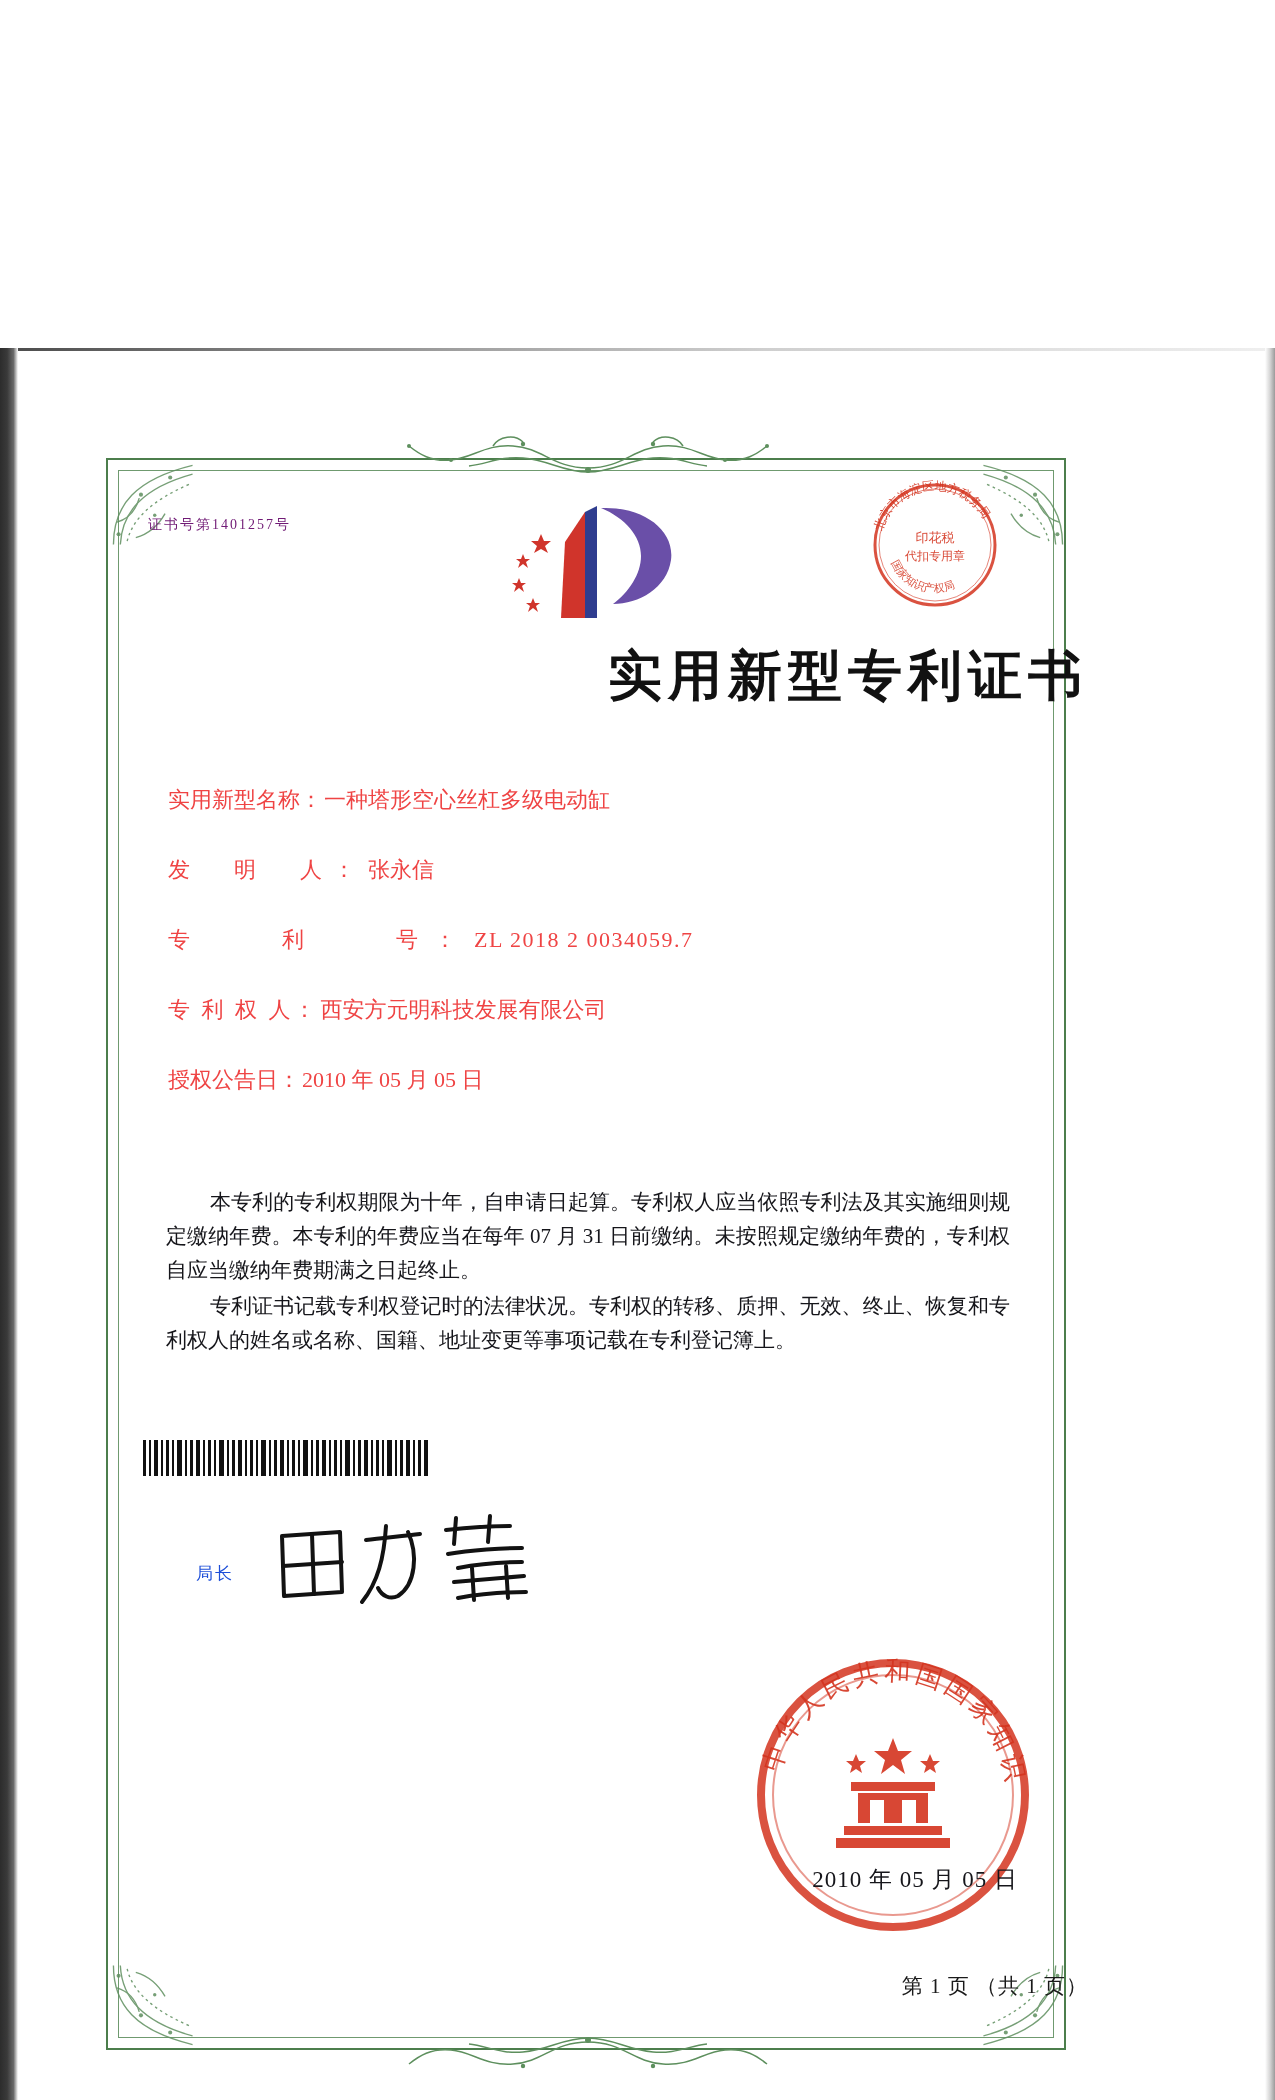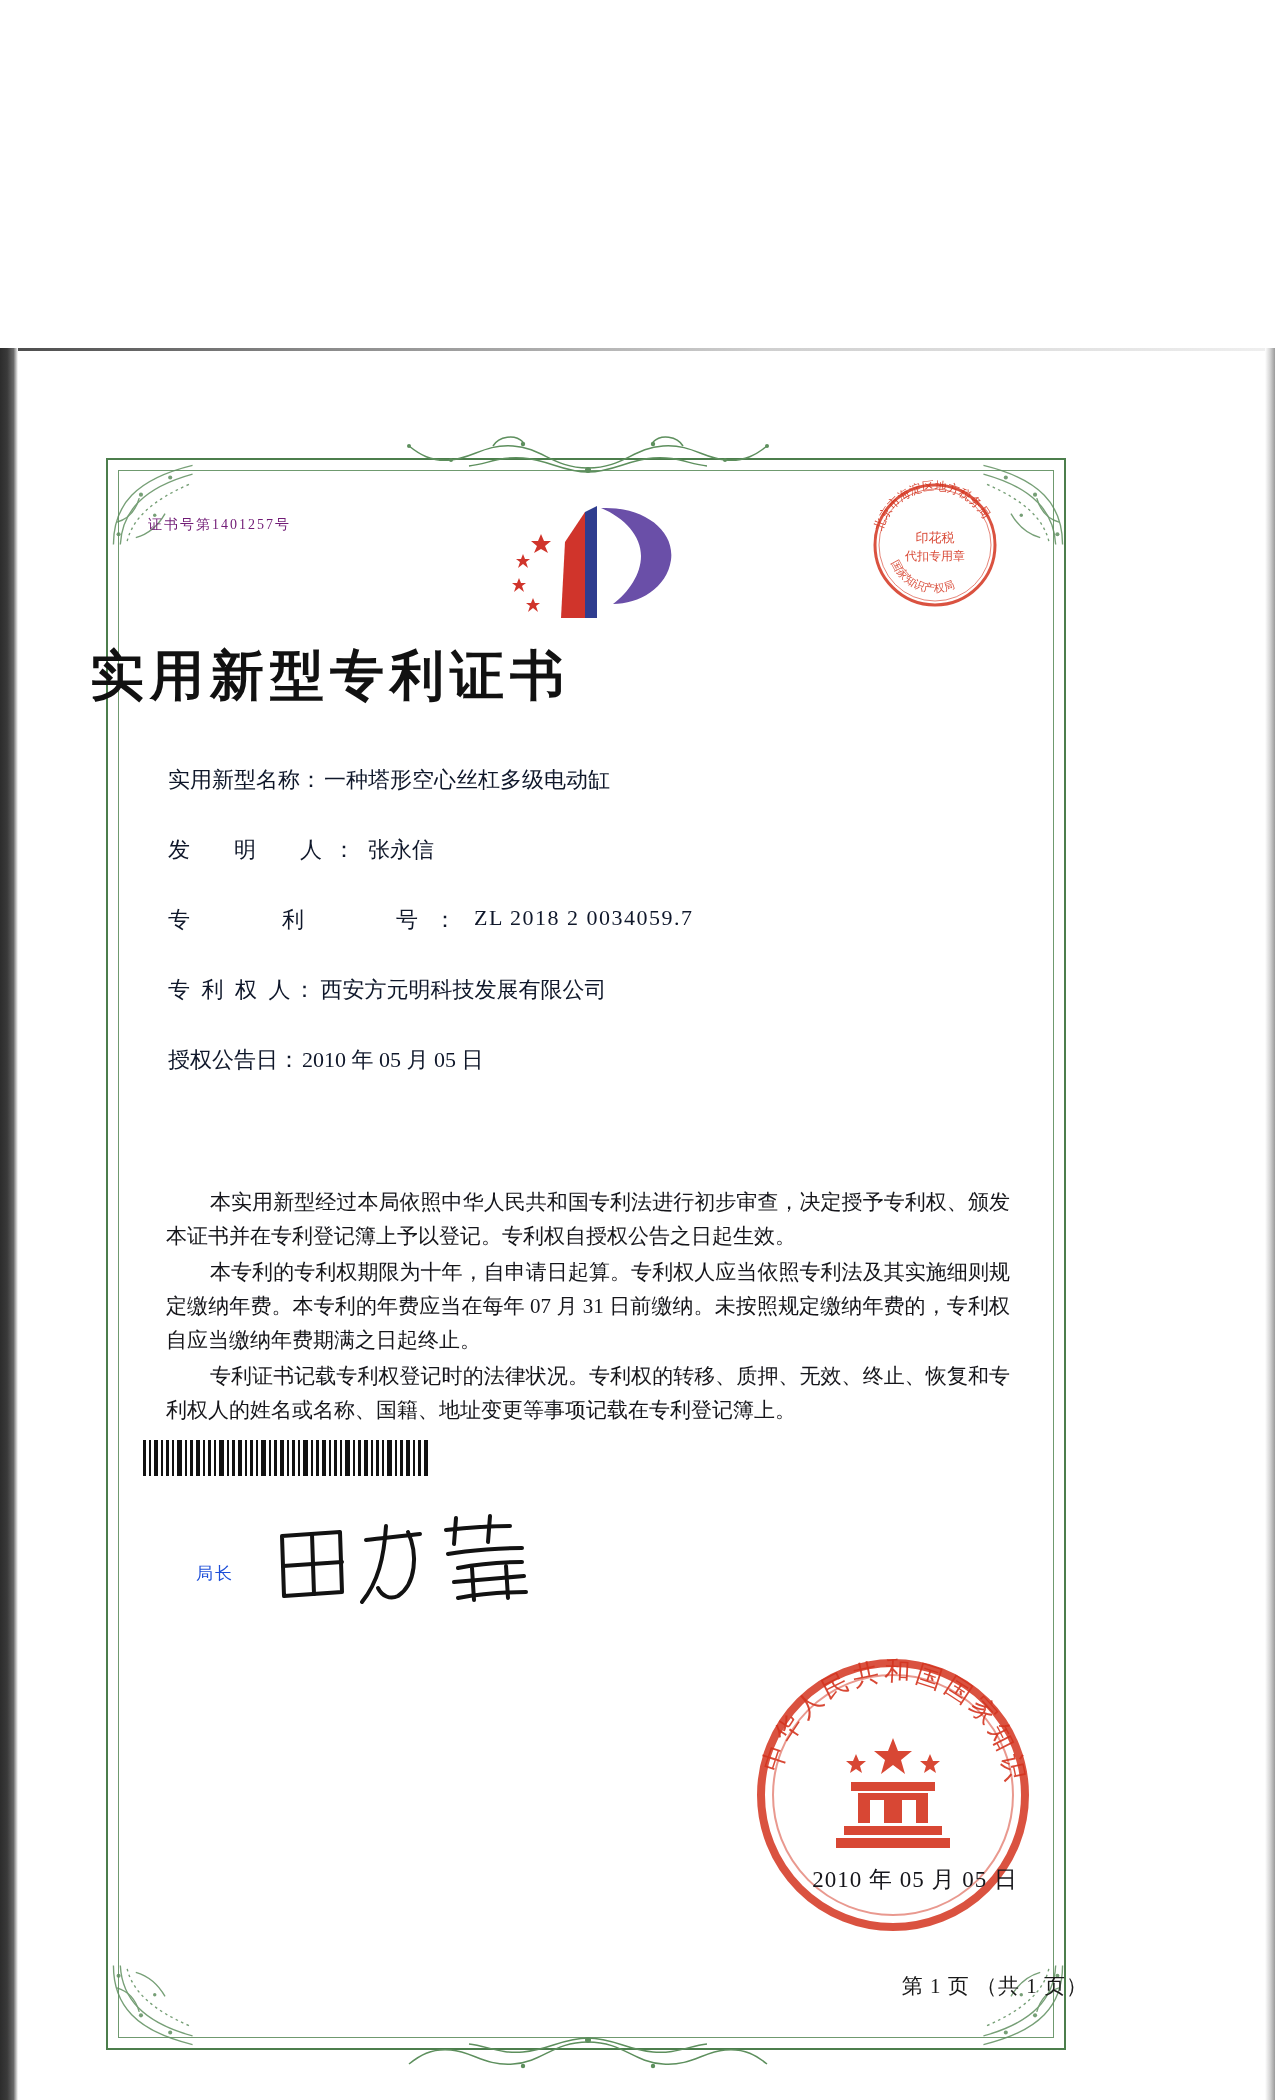--- a/index.html
+++ b/index.html
@@ -126,44 +126,45 @@
     position: absolute;
     right: 78px;
     top: 30px;
     width: 150px;
     height: 150px;
   }
 
   
   .cert-title {
     position: absolute;
-    left: 2px; right: 0;
+    left: 12px; right: 0;
     top: 200px;
-    text-align: left;
+    text-align: right;
     font-size: 54px;
     font-weight: bold;
     letter-spacing: 6px;
     color: #111;
     font-family: "DejaVu Serif", serif;
   }
 
   
   .fields {
     position: absolute;
     left: 80px;
     top: 325px;
     width: 830px;
   }
   .field-row {
     display: flex;
-    align-items: flex-start;
+    align-items: center;
     margin-bottom: 40px;
     font-size: 22px;
-    color: #0f172a;
+    color: #ef4444;
     white-space: nowrap;
+    margin-top: 20px;
   }
   .field-label {
     letter-spacing: 0px;
   }
   .field-label.sp1 { letter-spacing: 11px; }
   .field-label.sp2 { letter-spacing: 16px; }
   .field-label.sp3 { letter-spacing: 3px; }
   .field-value {
     margin-left: 2px;
   }
@@ -405,21 +406,20 @@
         <span class="field-label sp3">专 利 权 人：</span>
         <span class="field-value">西安方元明科技发展有限公司</span>
       </div>
       <div class="field-row">
         <span class="field-label">授权公告日：</span>
         <span class="field-value">2010 年 05 月 05 日</span>
       </div>
     </div>
 
     <div class="paras">
-      <p>本实用新型经过本局依照中华人民共和国专利法进行初步审查，决定授予专利权、颁发本证书并在专利登记簿上予以登记。专利权自授权公告之日起生效。</p>
       <p>本专利的专利权期限为十年，自申请日起算。专利权人应当依照专利法及其实施细则规定缴纳年费。本专利的年费应当在每年 07 月 31 日前缴纳。未按照规定缴纳年费的，专利权自应当缴纳年费期满之日起终止。</p>
       <p>专利证书记载专利权登记时的法律状况。专利权的转移、质押、无效、终止、恢复和专利权人的姓名或名称、国籍、地址变更等事项记载在专利登记簿上。</p>
     </div>
 
     <svg class="barcode" viewBox="0 0 290 36" preserveAspectRatio="none">
       <g fill="#111">
         <rect x="0" y="0" width="3" height="36"></rect>
           <rect x="6" y="0" width="2" height="36"></rect>
         <rect x="11" y="0" width="4" height="36"></rect>
           <rect x="18" y="0" width="2" height="36"></rect>

